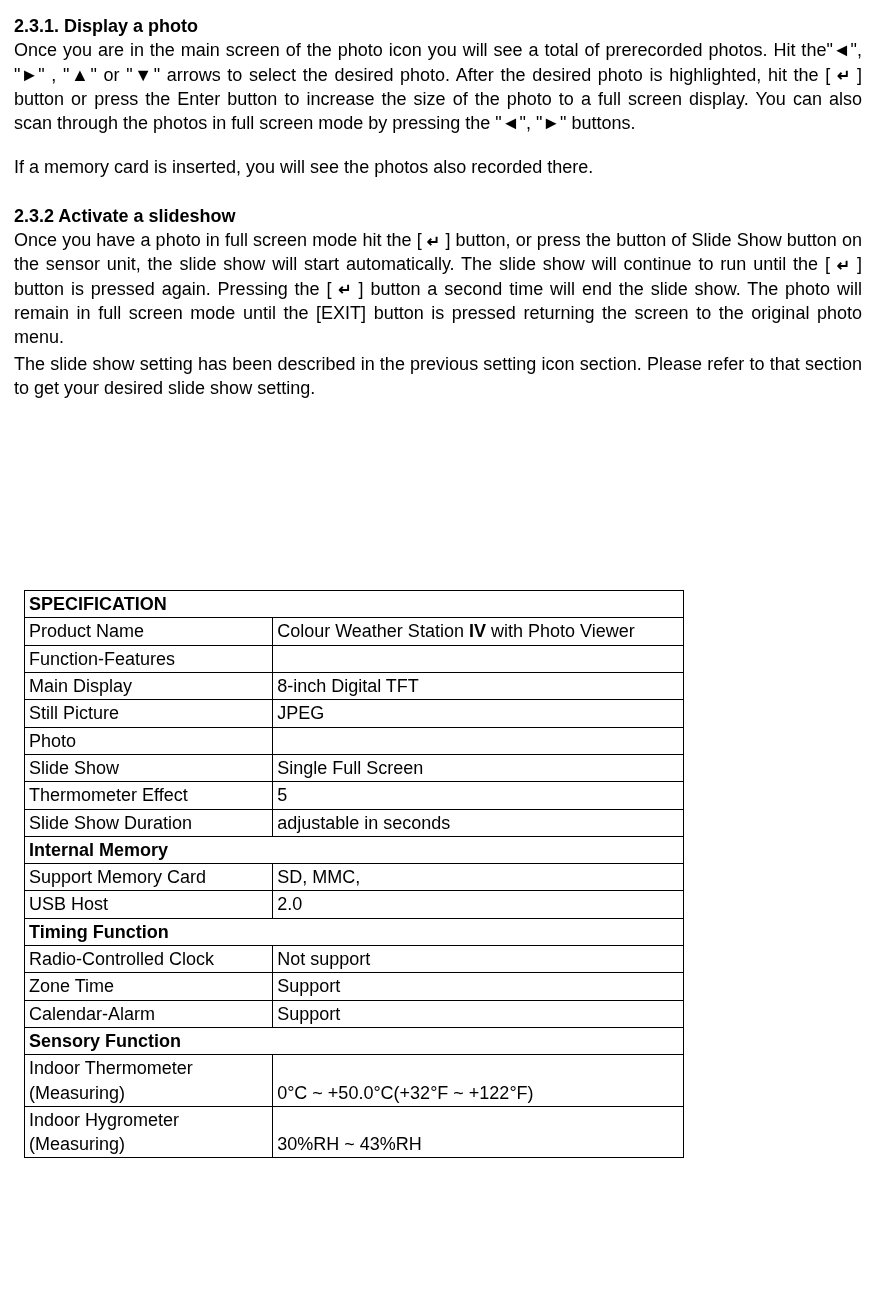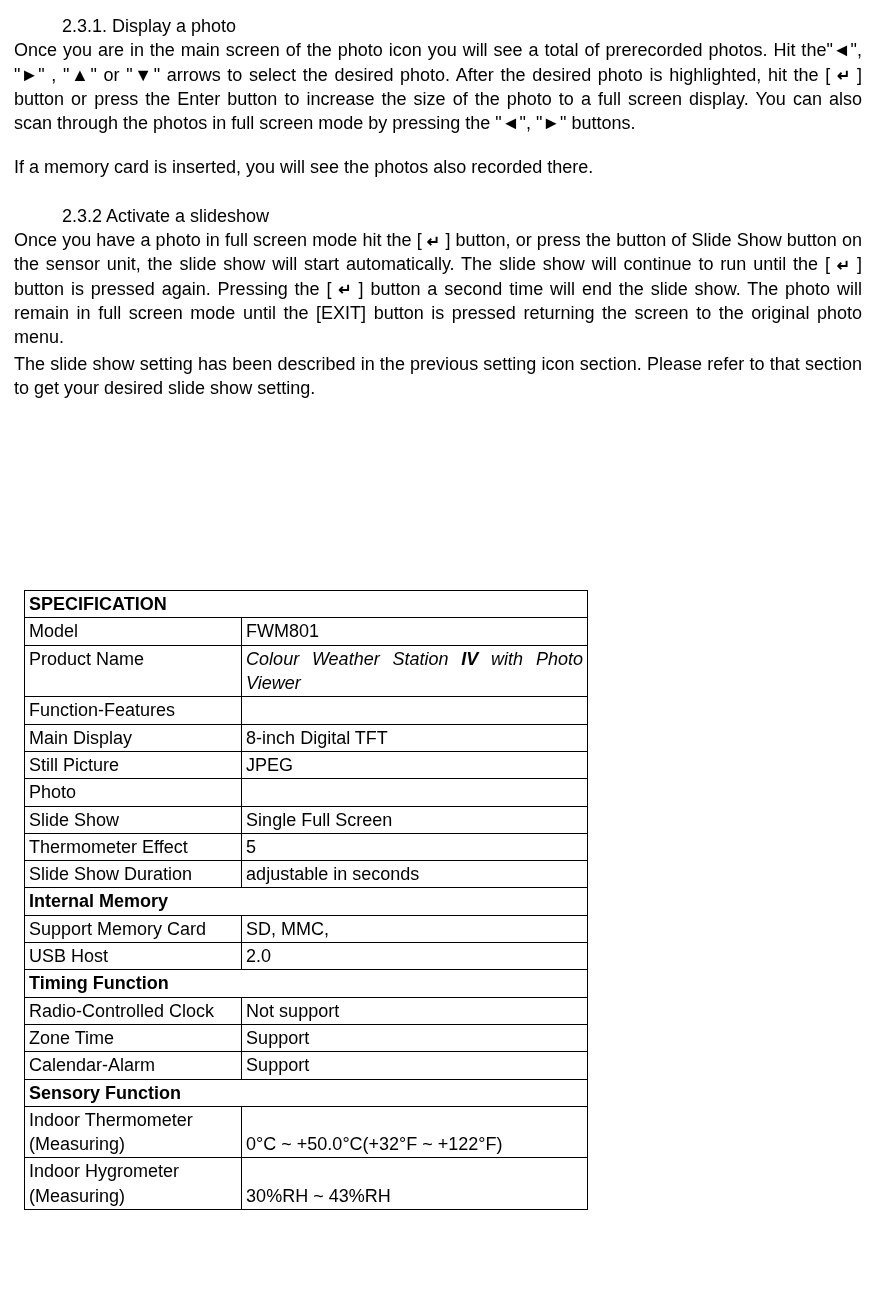--- a/index.html
+++ b/index.html
@@ -5,41 +5,40 @@
   body {
     font-family: "Century Gothic", "Futura", "Avant Garde", sans-serif;
     font-size: 18px;
     line-height: 1.35;
     margin: 0;
     padding: 10px 14px;
     color: #000;
     width: 848px;
   }
   .section-title {
-    font-weight: normal;
+    font-weight: bold;
     margin-top: 4px;
     margin-bottom: 0;
-    margin-left: 48px;
   }
   p {
     margin: 0 0 2px 0;
     text-align: justify;
   }
   .spacer {
     height: 18px;
   }
   .enter-icon {
     display: inline-block;
     font-weight: bold;
     font-size: 16px;
     vertical-align: middle;
   }
   table.spec {
     border-collapse: collapse;
-    width: 564px;
+    width: 660px;
     margin-top: 190px;
     margin-left: 10px;
     font-size: 18px;
     padding-left: 36px;
   }
   table.spec td {
     border: 1.5px solid #000;
     padding: 1px 4px;
     vertical-align: top;
     text-align: left;
@@ -48,21 +47,20 @@
     width: 235px;
   }
   table.spec td.value {
     width: 395px;
   }
   table.spec td.header {
     font-weight: bold;
   }
   table.spec td.justify {
     text-align: justify;
-    font-style: italic;
   }
 </style>
 </head>
 <body>
 
 <div>
   <p class="section-title">2.3.1. Display a photo</p>
   <p>
     <span>Once you are in the main screen of the photo icon you will see a total of prerecorded photos. Hit the"◄", "►" , "▲" or "▼" arrows to select the desired photo. After the desired photo is highlighted, hit the [ </span><span class="enter-icon">↵</span><span> ] button or press the Enter button to increase the size of the photo to a full screen display. You can also scan through the photos in full screen mode by pressing the "◄", "►" buttons.</span>
   </p>
@@ -77,24 +75,20 @@
   <p>
     <span>Once you have a photo in full screen mode hit the [ </span><span class="enter-icon">↵</span><span> ] button, or press the button of Slide Show button on the sensor unit, the slide show will start automatically. The slide show will continue to run until the [ </span><span class="enter-icon">↵</span><span> ] button is pressed again. Pressing the [ </span><span class="enter-icon">↵</span><span> ] button a second time will end the slide show. The photo will remain in full screen mode until the [EXIT] button is pressed returning the screen to the original photo menu.</span>
   </p>
   <p>The slide show setting has been described in the previous setting icon section. Please refer to that section to get your desired slide show setting.</p>
 </div>
 
 <table class="spec">
   <tbody>
       <tr>
         <td colspan="2" class="header">SPECIFICATION</td>
-      </tr>
-  <tr>
-        <td class="label">Model</td>
-        <td class="value">FWM801</td>
       </tr>
   <tr>
         <td class="label">Product Name</td>
         <td class="value justify"><span>Colour Weather Station </span><b>IV</b><span> with Photo Viewer</span></td>
       </tr>
   <tr>
         <td class="label">Function-Features</td>
         <td class="value"></td>
       </tr>
   <tr>

